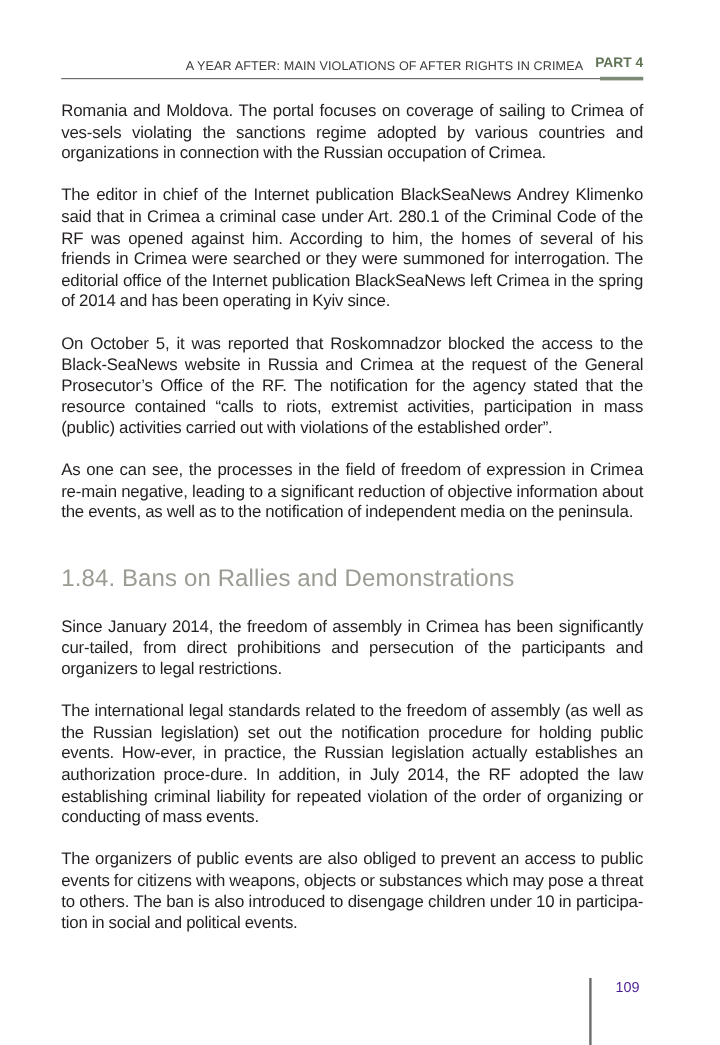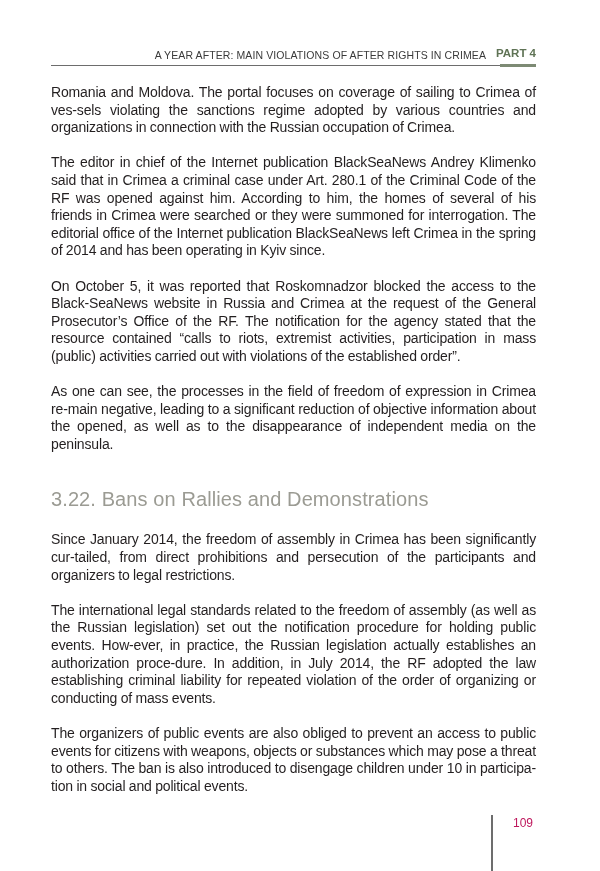--- a/index.html
+++ b/index.html
@@ -13,39 +13,39 @@
                  color: #5f7355; white-space: nowrap; padding-bottom: 2px; }
   .header-part-underline { position: absolute; right: 0; top: 18px; width: 36px; height: 3px; background: #7d8a74; }
 
   .content { position: absolute; left: 51px; top: 84px; width: 485px; }
   .para { font-size: 14px; line-height: 17.6px; margin: 0 0 17.6px 0; text-align: justify;
           hyphens: manual; word-spacing: -0.3px; letter-spacing: -0.15px; }
   .section-heading { font-size: 20px; color: #9b9b93; margin: 35px 0 20px 0; letter-spacing: 0.1px; font-weight: normal; }
   .sub-heading { font-size: 14.5px; font-weight: bold; line-height: 19px; margin: 0 0 11px 0; letter-spacing: -0.2px; width: 420px; }
 
   .footer-line { position: absolute; left: 491px; top: 815px; width: 2px; height: 56px; background: #6d6d6d; }
-  .page-number { position: absolute; left: 513px; top: 816px; font-size: 12px; color: #be185d; }
+  .page-number { position: absolute; left: 513px; top: 816px; font-size: 12px; color: #4c1d95; }
 </style>
 </head>
 <body>
 
 <div class="header">
   <div class="header-rule"></div>
   <span class="header-title">A YEAR AFTER: MAIN VIOLATIONS OF AFTER RIGHTS IN CRIMEA</span>
   <span class="header-part">PART 4</span>
   <div class="header-part-underline"></div>
 </div>
 
 <div class="content">
   <p class="para">Romania and Moldova. The portal focuses on coverage of sailing to Crimea of ves-sels violating the sanctions regime adopted by various countries and organizations in connection with the Russian occupation of Crimea.</p>
   <p class="para">The editor in chief of the Internet publication BlackSeaNews Andrey Klimenko said that in Crimea a criminal case under Art. 280.1 of the Criminal Code of the RF was opened against him. According to him, the homes of several of his friends in Crimea were searched or they were summoned for interrogation. The editorial office of the Internet publication BlackSeaNews left Crimea in the spring of 2014 and has been operating in Kyiv since.</p>
   <p class="para">On October 5, it was reported that Roskomnadzor blocked the access to the Black-SeaNews website in Russia and Crimea at the request of the General Prosecutor’s Office of the RF. The notification for the agency stated that the resource contained “calls to riots, extremist activities, participation in mass (public) activities carried out with violations of the established order”.</p>
-  <p class="para">As one can see, the processes in the field of freedom of expression in Crimea re-main negative, leading to a significant reduction of objective information about the opened, as well as to the disappearance of independent media on the peninsula.</p>
+  <p class="para">As one can see, the processes in the field of freedom of expression in Crimea re-main negative, leading to a significant reduction of objective information about the events, as well as to the notification of independent media on the peninsula.</p>
 
-  <h2 class="section-heading">3.22. Bans on Rallies and Demonstrations</h2>
+  <h2 class="section-heading">1.84. Bans on Rallies and Demonstrations</h2>
 
   <p class="para">Since January 2014, the freedom of assembly in Crimea has been significantly cur-tailed, from direct prohibitions and persecution of the participants and organizers to legal restrictions.</p>
 
 
   <p class="para">The international legal standards related to the freedom of assembly (as well as the Russian legislation) set out the notification procedure for holding public events. How-ever, in practice, the Russian legislation actually establishes an authorization proce-dure. In addition, in July 2014, the RF adopted the law establishing criminal liability for repeated violation of the order of organizing or conducting of mass events.</p>
   <p class="para">The organizers of public events are also obliged to prevent an access to public events for citizens with weapons, objects or substances which may pose a threat to others. The ban is also introduced to disengage children under 10 in participa-tion in social and political events.</p>
 </div>
 
 <div class="footer-line"></div>
 <span class="page-number">109</span>

